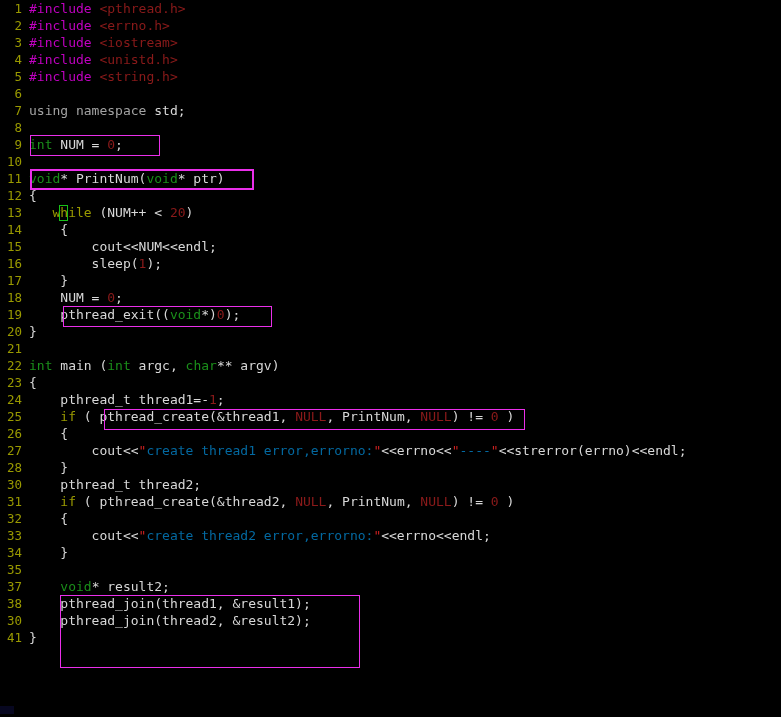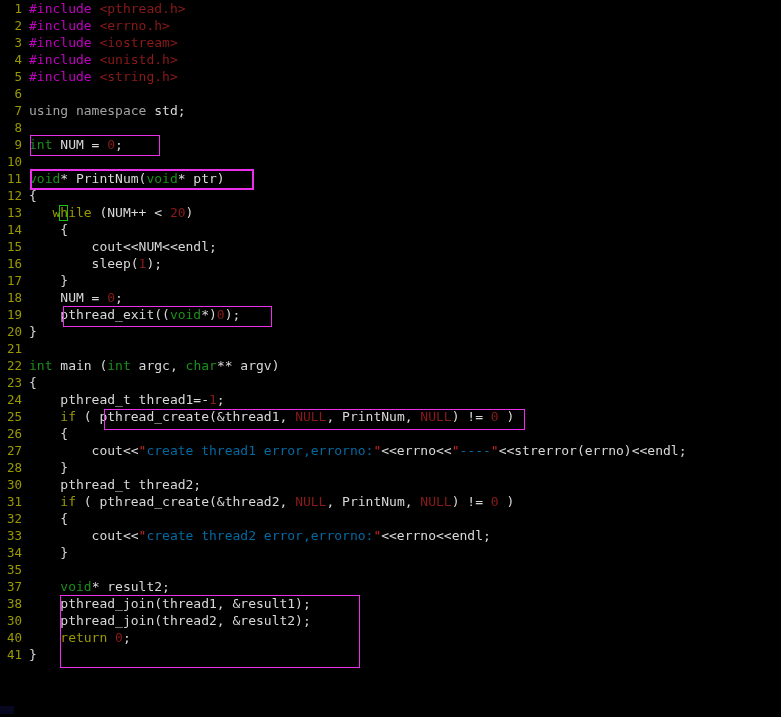--- a/index.html
+++ b/index.html
@@ -120,21 +120,20 @@
       <div class="line"><span class="lnum">28</span><span class="code"><span class="t-plain">    }</span></span></div>
       <div class="line"><span class="lnum">30</span><span class="code"><span class="t-plain">    pthread_t thread2;</span></span></div>
       <div class="line"><span class="lnum">31</span><span class="code"><span class="t-plain">    </span><span class="t-kw">if</span><span class="t-plain"> ( pthread_create(&amp;thread2, </span><span class="t-const">NULL</span><span class="t-plain">, PrintNum, </span><span class="t-const">NULL</span><span class="t-plain">) != </span><span class="t-num">0</span><span class="t-plain"> )</span></span></div>
       <div class="line"><span class="lnum">32</span><span class="code"><span class="t-plain">    {</span></span></div>
       <div class="line"><span class="lnum">33</span><span class="code"><span class="t-plain">        cout&lt;&lt;</span><span class="t-quote">"</span><span class="t-str">create thread2 error,errorno:</span><span class="t-quote">"</span><span class="t-plain">&lt;&lt;errno&lt;&lt;endl;</span></span></div>
       <div class="line"><span class="lnum">34</span><span class="code"><span class="t-plain">    }</span></span></div>
       <div class="line"><span class="lnum">35</span><span class="code"></span></div>
       <div class="line"><span class="lnum">37</span><span class="code"><span class="t-plain">    </span><span class="t-type">void</span><span class="t-plain">* result2;</span></span></div>
       <div class="line"><span class="lnum">38</span><span class="code"><span class="t-plain">    pthread_join(thread1, &amp;result1);</span></span></div>
       <div class="line"><span class="lnum">30</span><span class="code"><span class="t-plain">    pthread_join(thread2, &amp;result2);</span></span></div>
-      <div class="line"><span class="lnum">40</span><span class="code"><span class="t-plain">    </span><span class="t-kw">return</span><span class="t-plain"> </span><span class="t-num">0</span><span class="t-plain">;</span></span></div>
       <div class="line"><span class="lnum">41</span><span class="code"><span class="t-plain">}</span></span></div>
     </div>
 
   <div id="annotations">
       <div class="box" style="left: 30px; top: 135px; width: 130px; height: 21px; border-color: rgb(234, 47, 234);"></div>
       <div class="box thick" style="left: 30px; top: 169px; width: 224px; height: 21px; border-color: rgb(234, 47, 234);"></div>
       <div class="box" style="left: 63px; top: 306px; width: 209px; height: 21px; border-color: rgb(234, 47, 234);"></div>
       <div class="box" style="left: 104px; top: 409px; width: 421px; height: 21px; border-color: rgb(234, 47, 234);"></div>
       <div class="box" style="left: 60px; top: 595px; width: 300px; height: 73px; border-color: rgb(234, 47, 234);"></div>
     </div>

